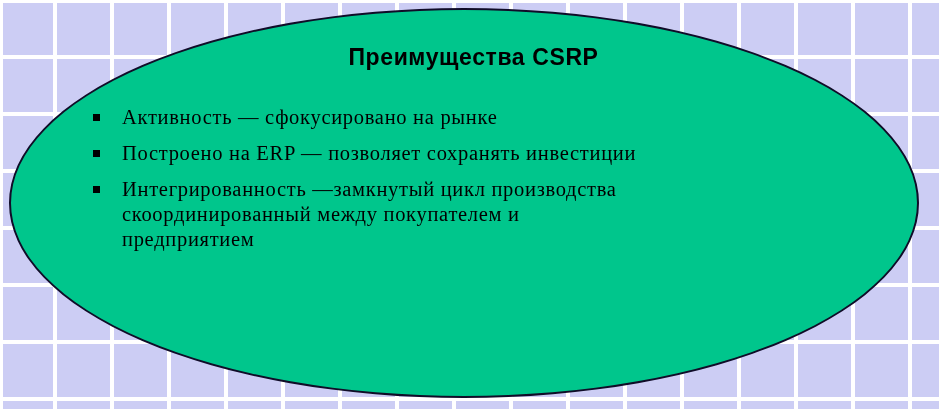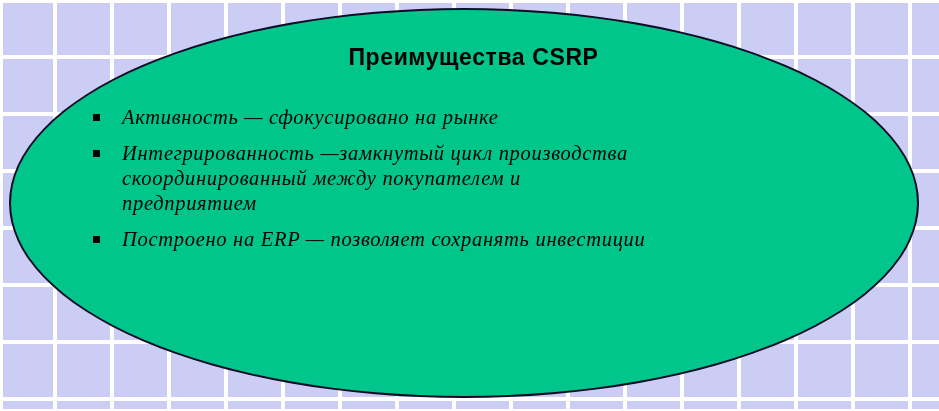--- a/index.html
+++ b/index.html
@@ -89,21 +89,20 @@
   .bullet-item {
     position: relative;
     display: block;
     margin-bottom: 11px;
     padding-left: 32px;
     font-family: "Liberation Serif", serif;
     font-size: 20.5px;
     line-height: 25px;
     color: #000000;
     letter-spacing: 0.7px;
-    font-style: italic;
   }
   .bullet-marker {
     position: absolute;
     left: 3px;
     top: 9px;
     width: 7px;
     height: 7px;
     background: #000000;
     display: block;
   }
@@ -131,25 +130,25 @@
     <div class="bullet-list">
 
       <div class="bullet-item">
         <span class="bullet-marker"></span>
         <span class="bullet-line">Активность — сфокусировано на рынке</span>
       </div>
 
 
       <div class="bullet-item">
         <span class="bullet-marker"></span>
-        <span class="bullet-line">Интегрированность —замкнутый цикл производства</span>
-        <span class="bullet-line">скоординированный между покупателем и</span>
-        <span class="bullet-line">предприятием</span>
+        <span class="bullet-line">Построено на ERP — позволяет сохранять инвестиции</span>
       </div>
 
       <div class="bullet-item">
         <span class="bullet-marker"></span>
-        <span class="bullet-line">Построено на ERP — позволяет сохранять инвестиции</span>
+        <span class="bullet-line">Интегрированность —замкнутый цикл производства</span>
+        <span class="bullet-line">скоординированный между покупателем и</span>
+        <span class="bullet-line">предприятием</span>
       </div>
 
     </div>
   </div>
 </div>
 
 </body></html>

